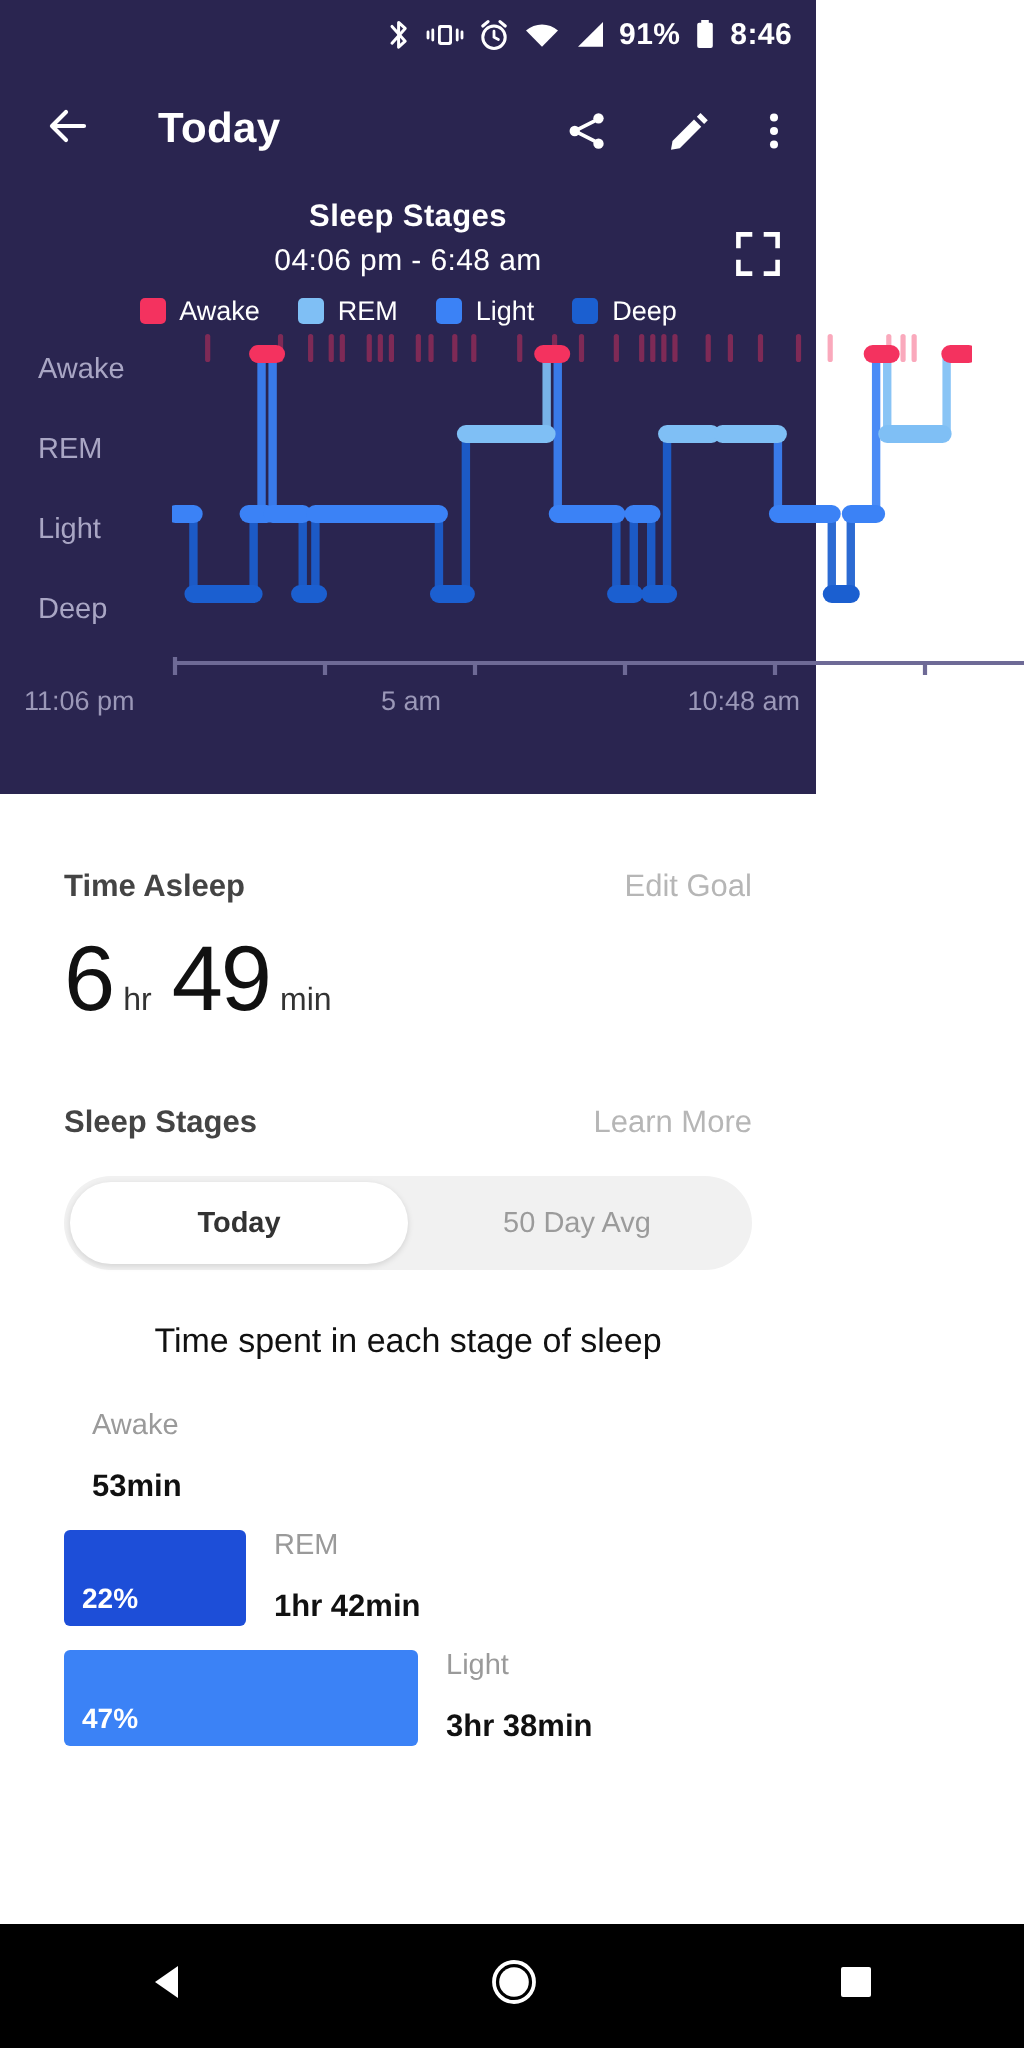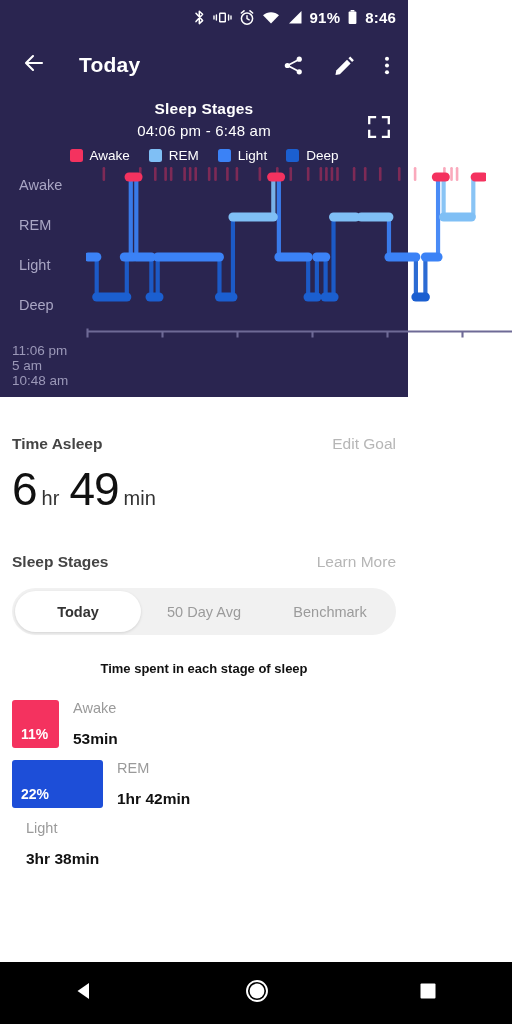--- a/index.html
+++ b/index.html
@@ -57,52 +57,52 @@
 
   .plotwrap { position: relative; height: 178px; margin-top: 2px; }
   .ylabels { position: absolute; left: 19px; top: 0; width: 70px; }
   .ylabels div {
     color: #A9A6C4; font-size: 14.5px; height: 40px; line-height: 40px;
   }
   .plot { position: absolute; left: 86px; top: 0; right: 12px; height: 160px; }
   .axis { position: absolute; left: 86px; right: 12px; top: 162px; height: 30px; }
   .xlabels {
     position: absolute; left: 12px; right: 8px; top: 178px;
-    display: flex; justify-content: space-between; flex-direction: column;
+    display: flex; justify-content: space-between;
   }
   .xlabels span { color: #9B98B8; font-size: 13.5px; }
 
   
-  .body { background: #fff; padding: 0 12px; }
+  .body { background: #fff; padding: 0 32px; }
 
   .row-head {
     display: flex; justify-content: space-between; align-items: baseline;
   }
   .sec-title { color: #444; font-size: 15.5px; font-weight: bold; }
   .sec-link { color: #B6B6B6; font-size: 15.5px; }
 
   .asleep { display: flex; align-items: baseline; margin-top: 9px; }
   .asleep .big { font-size: 46px; color: #111; letter-spacing: -1px; }
-  .asleep .unit { font-size: 20px; color: #333; margin: 12px 10px 0 5px; }
+  .asleep .unit { font-size: 16px; color: #333; margin: 12px 10px 0 5px; }
 
   .segctl {
     display: flex; background: #F1F1F1; border-radius: 24px;
     height: 47px; margin-top: 17px; padding: 3px; position: relative;
   }
   .seg {
     flex: 1; display: flex; align-items: center; justify-content: center;
     font-size: 14.5px; color: #9B9B9B; border-radius: 22px;
   }
   .seg.active {
     background: #fff; color: #333; font-weight: bold;
     box-shadow: 0 1px 3px rgba(0,0,0,.13);
   }
 
   .stage-heading {
-    text-align: center; font-size: 13px; font-weight: bold;
+    text-align: center; font-size: 17px; font-weight: normal;
     color: #111; margin-top: 26px;
   }
 
   .bars { margin-top: 24px; }
   .barrow { display: flex; align-items: flex-end; margin-bottom: 12px; }
   .bar {
     border-radius: 3px; position: relative;
     display: flex; align-items: flex-end;
   }
   .bar .pct {
@@ -336,48 +336,47 @@
     </div>
 
     <div class="row-head" style="margin-top:37px;">
       <span class="sec-title">Sleep Stages</span>
       <span class="sec-link">Learn More</span>
     </div>
 
     <div class="segctl">
       <span class="seg active">Today</span>
       <span class="seg">50 Day Avg</span>
-      <span class="seg">Benchmark</span>
     </div>
 
     <div class="stage-heading">Time spent in each stage of sleep</div>
 
     <div class="bars">
 
       <div class="barrow">
-        <span class="bar" id="bar-awake" style="background: rgb(244, 50, 95); width: 47px; height: 48px;">
-          <span class="pct">11%</span>
-        </span>
         <span class="barinfo">
           <span class="nm" style="display:block;">Awake</span>
           <span class="vl" style="display:block;">53min</span>
         </span>
       </div>
 
       <div class="barrow">
         <span class="bar" id="bar-rem" style="background: #1d4ed8; width: 91px; height: 48px;">
           <span class="pct">22%</span>
         </span>
         <span class="barinfo">
           <span class="nm" style="display:block;">REM</span>
           <span class="vl" style="display:block;">1hr 42min</span>
         </span>
       </div>
 
       <div class="barrow">
+        <span class="bar" id="bar-light" style="background: rgb(59, 130, 246); width: 177px; height: 48px;">
+          <span class="pct">47%</span>
+        </span>
         <span class="barinfo">
           <span class="nm" style="display:block;">Light</span>
           <span class="vl" style="display:block;">3hr 38min</span>
         </span>
       </div>
 
     </div>
   </div>
 
   <div class="navbar">

